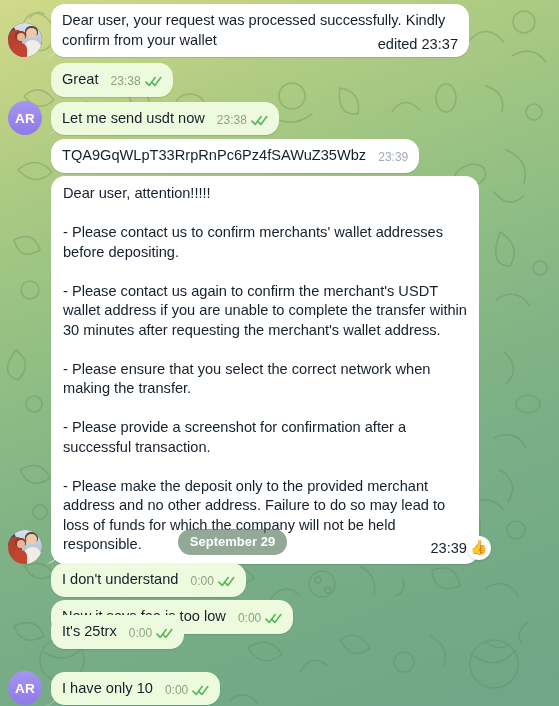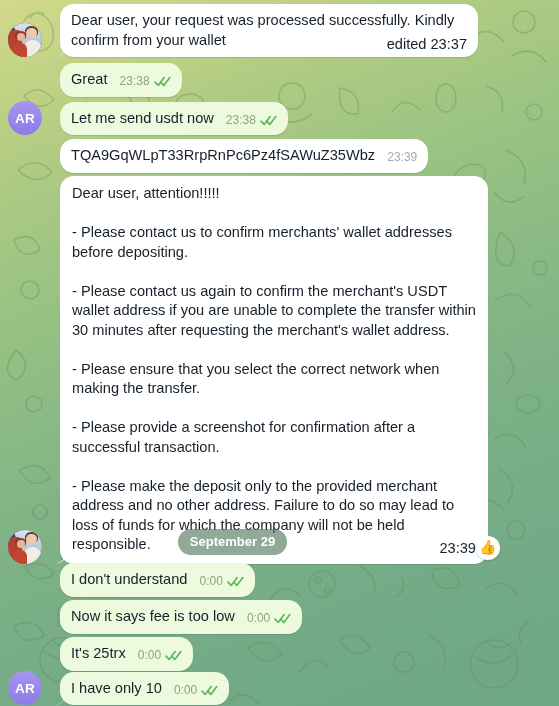--- a/index.html
+++ b/index.html
@@ -46,21 +46,21 @@
   .messages {
     position: absolute;
     inset: 0;
     padding: 4px 0 0 0;
   }
 
   .row {
     position: absolute;
     display: flex;
     align-items: flex-end;
-    gap: 18px;
+    gap: 9px;
     padding-left: 8px;
   }
 
   
   .avatar {
     width: 34px;
     height: 34px;
     border-radius: 50%;
     flex: 0 0 34px;
     overflow: hidden;
@@ -402,21 +402,21 @@
         <span class="meta">
           <span class="time">0:00</span>
           <svg class="ticks" viewBox="0 0 17 11">
             <path d="M1 6.2 L4.2 9.4 L10.2 1.6" fill="none" stroke="#5cb85c" stroke-width="1.7" stroke-linecap="round" stroke-linejoin="round"></path>
             <path d="M6.6 6.2 L9.8 9.4 L15.8 1.6" fill="none" stroke="#5cb85c" stroke-width="1.7" stroke-linecap="round" stroke-linejoin="round"></path>
           </svg>
         </span>
       </div>
     </div>
 
-    <div class="row" style="top:637px; left:0;">
+    <div class="row" style="top:615px; left:0;">
       <div class="avatar-spacer"></div>
       <div class="bubble outgoing">
         <span class="bubble-text">It's 25trx</span>
         <span class="meta">
           <span class="time">0:00</span>
           <svg class="ticks" viewBox="0 0 17 11">
             <path d="M1 6.2 L4.2 9.4 L10.2 1.6" fill="none" stroke="#5cb85c" stroke-width="1.7" stroke-linecap="round" stroke-linejoin="round"></path>
             <path d="M6.6 6.2 L9.8 9.4 L15.8 1.6" fill="none" stroke="#5cb85c" stroke-width="1.7" stroke-linecap="round" stroke-linejoin="round"></path>
           </svg>
         </span>

